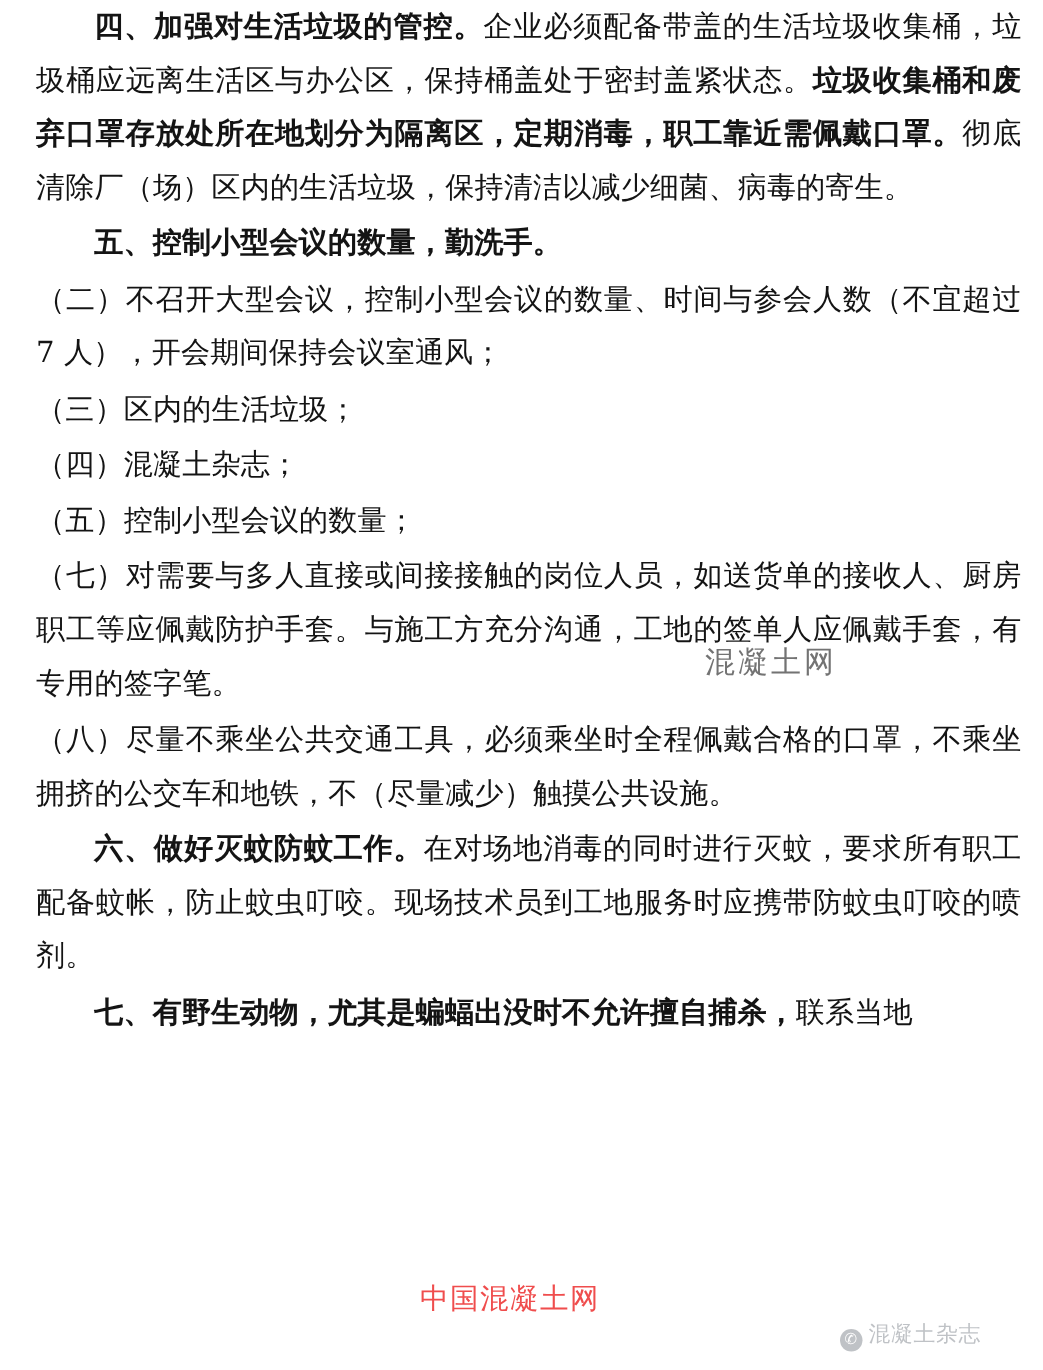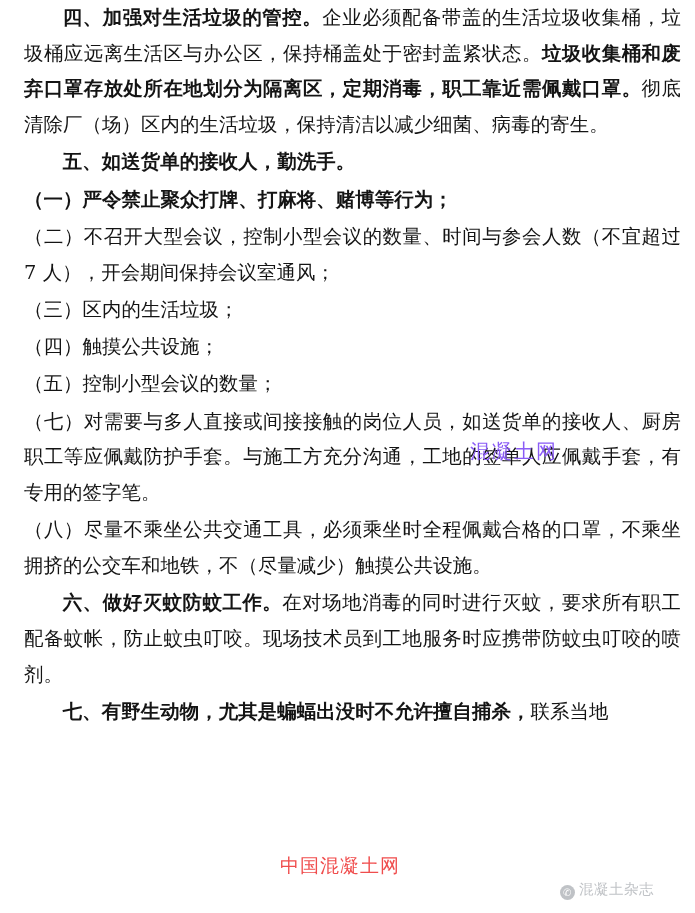--- a/index.html
+++ b/index.html
@@ -75,45 +75,44 @@
     color: #ffffff;
     text-align: center;
     line-height: 15px;
     font-size: 10px;
     margin-right: 4px;
     vertical-align: -2px;
   }
   .faint-mark {
     position: absolute;
     left: 470px;
-    top: 438px;
+    top: 428px;
     font-size: 20px;
-    color: #8b5cf6;
+    color: #737373;
     font-family: Liberation Sans, sans-serif;
     white-space: nowrap;
     letter-spacing: 2px;
   }
 </style>
 </head>
 <body>
 
 <div id="page">
   <div class="doc">
 
     <p class="indent"><span class="b">四、加强对生活垃圾的管控。</span><span>企业必须配备带盖的生活垃圾收集桶，垃圾桶应远离生活区与办公区，保持桶盖处于密封盖紧状态。<span class="b">垃圾收集桶和废弃口罩存放处所在地划分为隔离区，定期消毒，职工靠近需佩戴口罩。</span>彻底清除厂（场）区内的生活垃圾，保持清洁以减少细菌、病毒的寄生。</span></p>
 
-    <p class="indent b">五、如送货单的接收人，勤洗手。</p>
+    <p class="indent b">五、控制小型会议的数量，勤洗手。</p>
 
-    <p class="b">（一）严令禁止聚众打牌、打麻将、赌博等行为；</p>
 
     <p>（二）不召开大型会议，控制小型会议的数量、时间与参会人数（不宜超过 7 人），开会期间保持会议室通风；</p>
 
     <p>（三）区内的生活垃圾；</p>
 
-    <p>（四）触摸公共设施；</p>
+    <p>（四）混凝土杂志；</p>
 
     <p>（五）控制小型会议的数量；</p>
 
 
     <p>（七）对需要与多人直接或间接接触的岗位人员，如送货单的接收人、厨房职工等应佩戴防护手套。与施工方充分沟通，工地的签单人应佩戴手套，有专用的签字笔。</p>
 
     <p>（八）尽量不乘坐公共交通工具，必须乘坐时全程佩戴合格的口罩，不乘坐拥挤的公交车和地铁，不（尽量减少）触摸公共设施。</p>
 
     <p class="indent"><span class="b">六、做好灭蚊防蚊工作。</span><span>在对场地消毒的同时进行灭蚊，要求所有职工配备蚊帐，防止蚊虫叮咬。现场技术员到工地服务时应携带防蚊虫叮咬的喷剂。</span></p>
 

